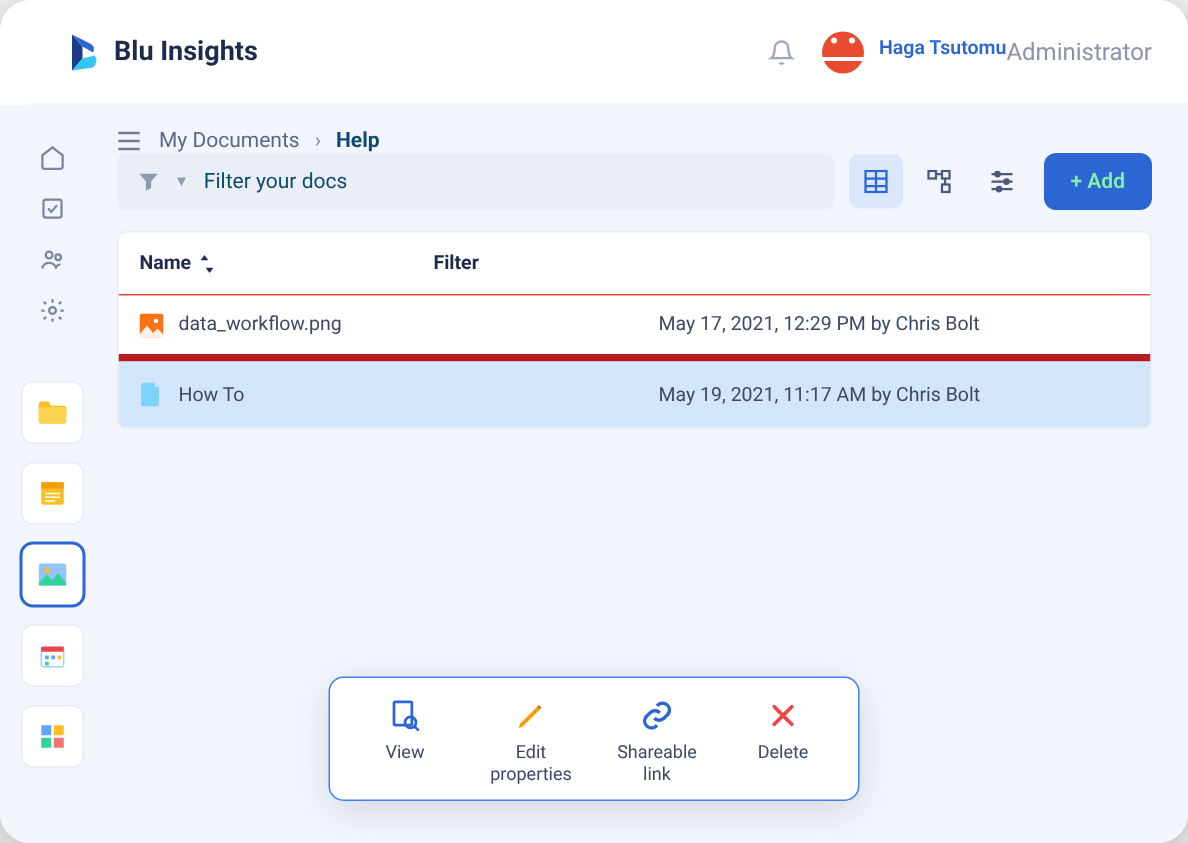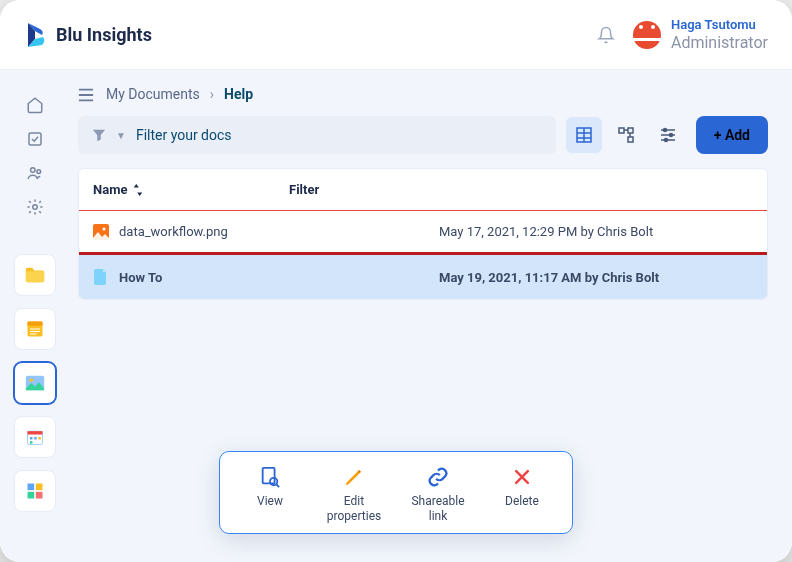--- a/index.html
+++ b/index.html
@@ -1,60 +1,60 @@
 <!DOCTYPE html>
 <html><head>
 <meta charset="utf-8">
 <style>
 * { margin: 0; padding: 0; box-sizing: border-box; font-family: -apple-system, BlinkMacSystemFont, 'Segoe UI', Roboto, sans-serif; }
 body { background: #f0f0f0; display: flex; align-items: center; justify-content: center; min-height: 100vh; }
 .app-frame { width: 792px; height: 562px; background: #fff; border-radius: 20px; box-shadow: 0 8px 30px rgba(0,0,0,0.25); overflow: hidden; display: flex; flex-direction: column; position: relative; }
-.header { height: 70px; background: #fff; display: flex; align-items: center; padding: 0 24px; border-bottom: 1px solid #eef0f5; }
+.header { height: 70px; background: #fff; display: flex; align-items: center; padding: 0 24px; border-bottom: 1px solid #eef0f5; margin-left: 20px; }
 .logo-wrap { display: flex; align-items: center; gap: 10px; }
 .logo-icon { width: 22px; height: 28px; }
 .logo-text { font-size: 18px; font-weight: 700; color: #1e2a4a; }
 .header-spacer { flex: 1; }
 .bell { width: 18px; height: 18px; color: #9ca6bd; margin-right: 18px; }
 .avatar { width: 28px; height: 28px; border-radius: 50%; background: linear-gradient(180deg, #e84b2f 0%, #e84b2f 60%, #fff 60%, #fff 70%, #e84b2f 70%); position: relative; margin-right: 10px; }
 .avatar::after { content: ""; position: absolute; top: 4px; left: 6px; width: 4px; height: 4px; background: #fff; border-radius: 50%; box-shadow: 12px 0 0 #fff; }
-.user-block { display: flex; flex-direction: column; line-height: 1.2; }
+.user-block { display: flex; line-height: 1.2; }
 .user-name { font-size: 13px; color: #2a66d4; font-weight: 600; }
 .user-role { font-size: 16px; color: #8a93a8; }
 .body { flex: 1; display: flex; background: #f2f6fc; position: relative; }
 .sidebar { width: 70px; display: flex; flex-direction: column; align-items: center; padding-top: 18px; gap: 0; }
 .side-icon { width: 34px; height: 34px; display: flex; align-items: center; justify-content: center; color: #7a869f; cursor: pointer; }
 .side-icon svg { width: 18px; height: 18px; }
 .side-gap { height: 30px; }
 .side-card { width: 42px; height: 42px; background: #fff; border: 1px solid #e6ecf5; border-radius: 8px; display: flex; align-items: center; justify-content: center; margin-bottom: 12px; cursor: pointer; }
 .side-card.active { border-color: #2a66d4; box-shadow: 0 0 0 1px #2a66d4; }
 .sc-icon { width: 22px; height: 20px; }
 .main { flex: 1; padding: 12px 24px 12px 8px; display: flex; flex-direction: column; position: relative; }
-.crumbs { display: flex; align-items: flex-end; gap: 10px; font-size: 14px; color: #46567a; margin-bottom: 14px; margin-top: 4px; }
+.crumbs { display: flex; align-items: center; gap: 10px; font-size: 14px; color: #46567a; margin-top: 4px; }
 .crumb-link { color: #5a688a; cursor: pointer; }
 .crumb-sep { color: #8a93a8; }
 .crumb-current { font-weight: 700; color: #0c4a6e; }
 .hamburger { width: 16px; height: 14px; color: #6b7a99; margin-right: 2px; }
 .tools { display: flex; align-items: center; gap: 10px; margin-bottom: 14px; }
 .filter-box { flex: 1; background: #e9eef7; border-radius: 6px; height: 38px; display: flex; align-items: center; padding: 0 14px; gap: 10px; color: #8e9ab3; font-size: 14px; }
 .filter-icon { width: 14px; height: 14px; }
 .filter-placeholder { color: #0c4a6e; }
 .view-group { display: flex; gap: 6px; align-items: center; }
 .view-btn { width: 36px; height: 36px; border-radius: 6px; display: flex; align-items: center; justify-content: center; color: #4a5a7a; cursor: pointer; }
 .view-btn.active { background: #dbe7fb; color: #2a66d4; }
 .view-btn svg { width: 16px; height: 16px; }
-.add-btn { background: #2a66d4; color: #000000; border: none; border-radius: 8px; height: 38px; padding: 0 18px; font-size: 14px; font-weight: 600; display: flex; align-items: center; gap: 6px; cursor: pointer; }
+.add-btn { background: #2a66d4; color: #86efac; border: none; border-radius: 8px; height: 38px; padding: 0 18px; font-size: 14px; font-weight: 600; display: flex; align-items: center; gap: 6px; cursor: pointer; }
 .table { background: #fff; border: 1px solid #e6ecf5; border-radius: 6px; overflow: hidden; }
 .thead { display: flex; border-bottom: 1px solid #ef4444; height: 42px; align-items: center; font-size: 13px; font-weight: 700; color: #1e2a4a; }
 .col-name { width: 200px; padding-left: 14px; display: flex; align-items: center; gap: 6px; }
 .col-status { width: 150px; padding-left: 10px; }
 .col-modified { flex: 1; padding-left: 10px; }
 .sort-ic { width: 10px; height: 12px; }
-.trow { display: flex; height: 44px; align-items: center; font-size: 13px; color: #3b4966; border-bottom: 3px solid #b91c1c; }
+.trow { display: flex; height: 44px; align-items: center; font-size: 13px; color: #3b4966; border-bottom: 5px solid #b91c1c; }
 .trow.selected { background: #d2e5fb; }
-.trow:last-child { border-bottom: none; font-weight: bold; }
+.trow:last-child { border-bottom: none; }
 .cell-name { width: 200px; padding-left: 14px; display: flex; align-items: center; gap: 10px; }
 .cell-status { width: 150px; }
 .cell-modified { flex: 1; padding-left: 10px; color: #3b4966; }
 .file-ic { width: 16px; height: 16px; flex-shrink: 0; }
 .action-bar { position: absolute; left: 50%; transform: translateX(-50%); bottom: 28px; background: #fff; border-radius: 10px; box-shadow: 0 6px 24px rgba(30,50,90,0.15); border: 1px solid #3b82f6; display: flex; padding: 14px 8px 10px; }
 .act-item { width: 84px; display: flex; flex-direction: column; align-items: center; gap: 6px; cursor: pointer; font-size: 12px; color: #3b4966; text-align: center; line-height: 1.2; }
 .act-icon { width: 22px; height: 22px; display: flex; align-items: center; justify-content: center; }
 </style>
 </head>
 <body>

